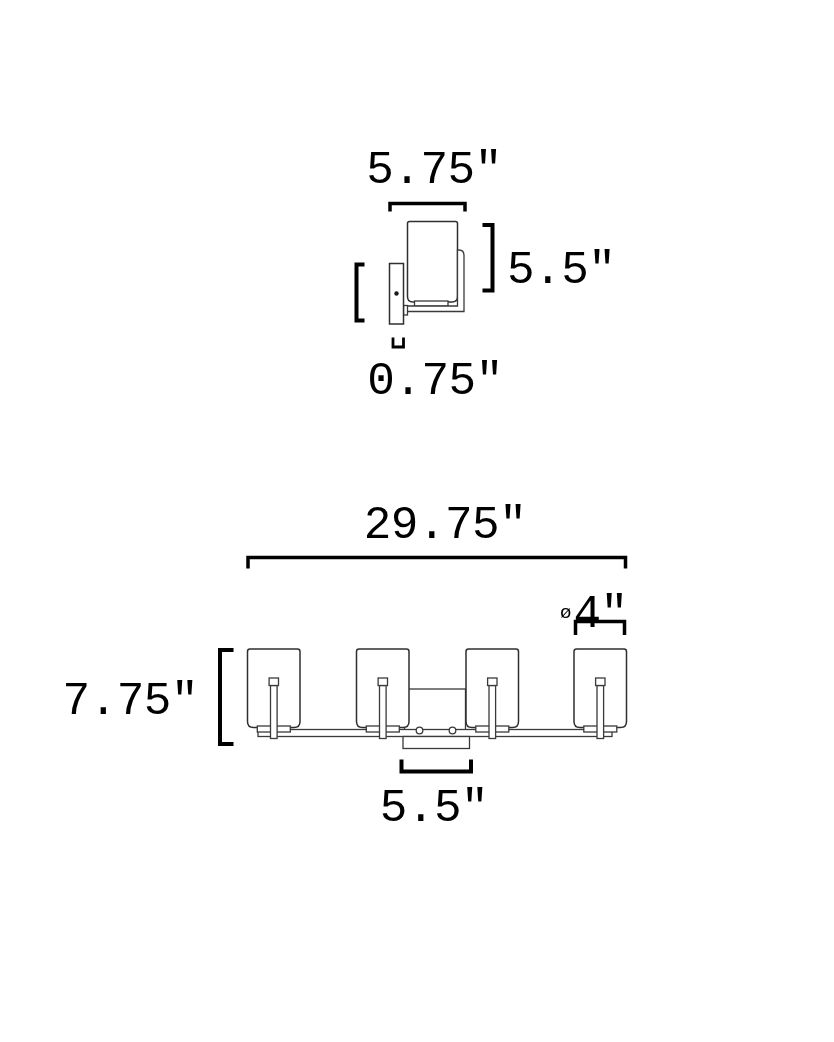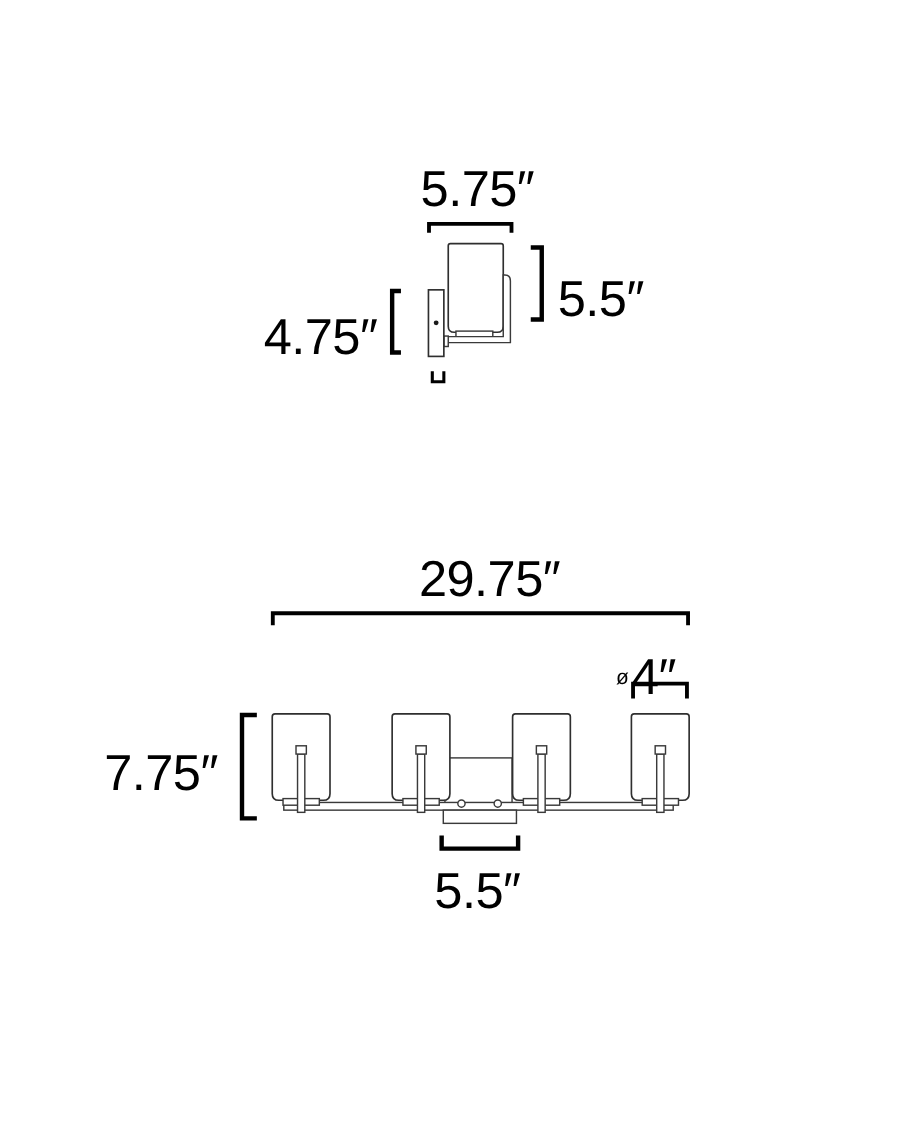--- a/index.html
+++ b/index.html
@@ -1,20 +1,20 @@
 <!DOCTYPE html>
 <html><head>
 <meta charset="utf-8">
 <style>
   html,body{margin:0;padding:0;background:#fff;}
   #canvas{
     position:relative;
     width:834px;height:1042px;
     background:#ffffff;
-    font-family:Liberation Sans, sans-serif;
+    font-family:Liberation Mono, monospace;
     overflow:hidden;
   }
   .dim-label{
     position:absolute;
     font-size:46px;
     line-height:1;
     color:#000;
     white-space:nowrap;
     letter-spacing:-0.5px;
   }
@@ -94,22 +94,22 @@
       <path class="dim" stroke-width="3.5" d="M575.5,635 V621.5 H624.5 V635"></path>
       <path class="dim" stroke-width="4" d="M233.5,650 H220 V744 H233.5"></path>
       <path class="dim" stroke-width="4" d="M401.5,759.5 V771.5 H471 V759.5"></path>
     </g>
   </svg>
 
   <div class="dim-label center" style="left:434px;top:148px;">5.75″</div>
 
   <div class="dim-label" style="left:507px;top:248px;">5.5″</div>
 
-  <div class="dim-label" style="right:491px;top:283px;">4.75″</div>
 
+  <div class="dim-label center" style="left:435px;top:359px;">0.75″</div>
 
   <div class="dim-label center" style="left:445px;top:503px;">29.75″</div>
 
   <div class="dim-label" style="left:560px;top:573px;margin-top:19px;"><span class="dia-symbol">ø</span><span>4″</span></div>
 
   <div class="dim-label" style="right:636px;top:679px;text-align:center;">7.75″</div>
 
   <div class="dim-label center" style="left:434px;top:786px;">5.5″</div>
 
 </div>

